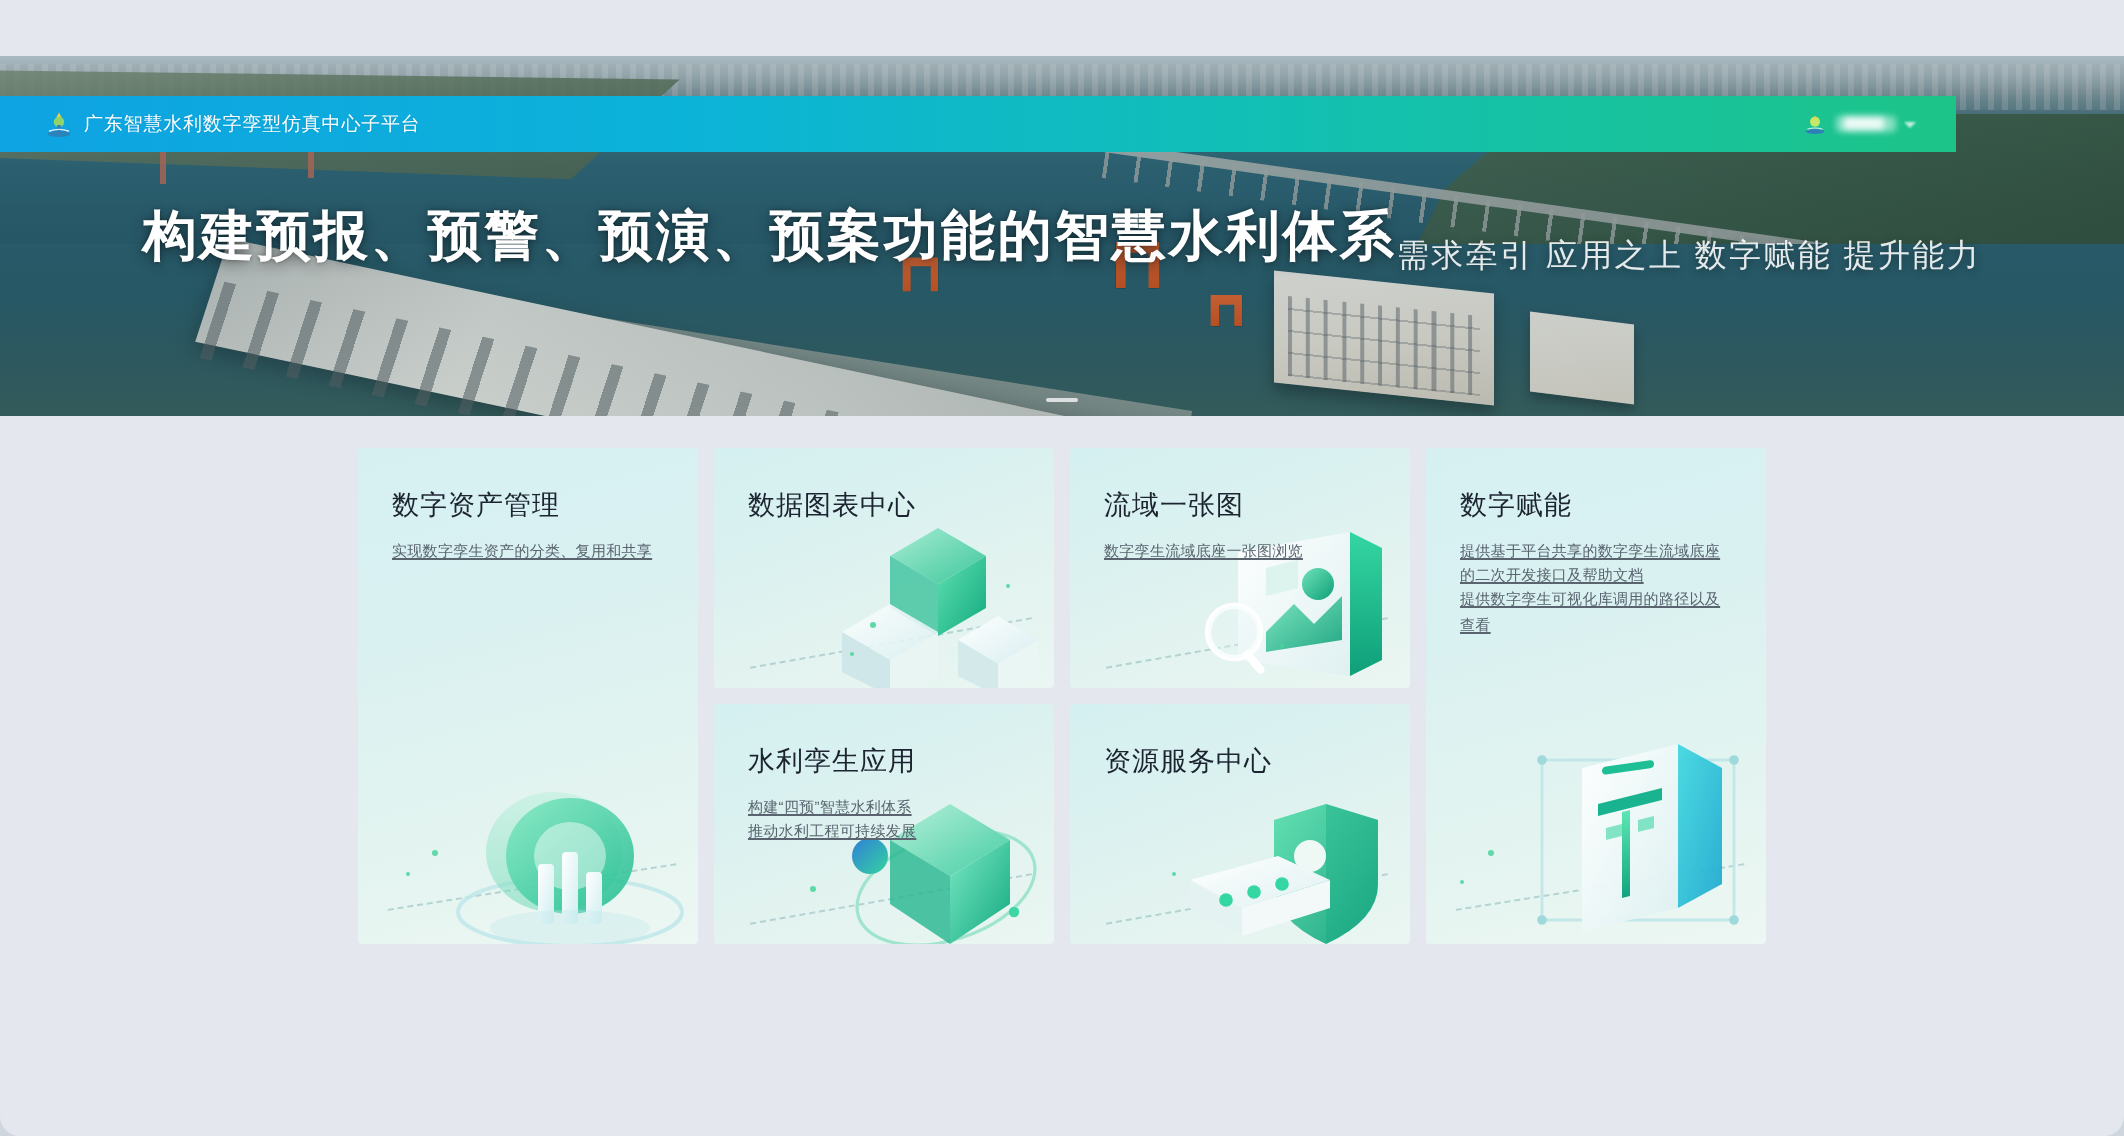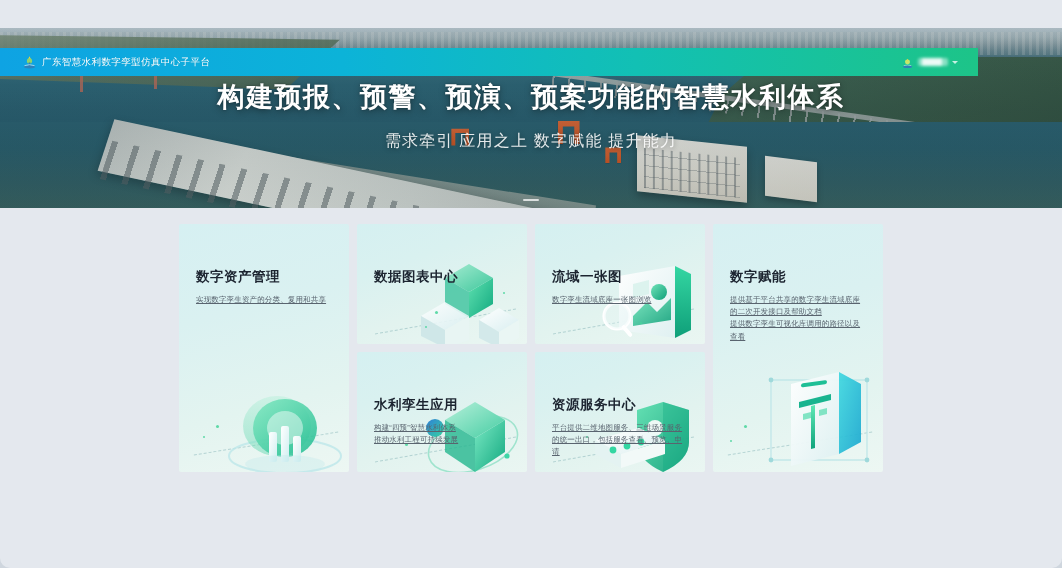--- a/index.html
+++ b/index.html
@@ -241,21 +241,20 @@
   }
   .hero-overlay {
     position: absolute;
     inset: 0;
     background: linear-gradient(180deg, rgba(20,50,65,0.10) 0%, rgba(20,45,60,0.18) 45%, rgba(20,45,60,0.10) 100%);
   }
   .hero-text {
     position: absolute;
     inset: 0;
     display: flex;
-    flex-direction: column;
     align-items: center;
     justify-content: center;
     z-index: 5;
   }
   .hero-title {
     color: #ffffff;
     font-size: 27px;
     font-weight: bold;
     letter-spacing: 1.5px;
     line-height: 1;
@@ -311,25 +310,24 @@
     cursor: pointer;
     min-height: 0;
   }
   .card.tall {
     background: linear-gradient(165deg, #d6f0f2 0%, #daf1f1 35%, #e3f4f0 70%, #edf7f3 100%);
   }
   .card-title {
     position: relative;
     z-index: 3;
     font-size: 13.5px;
-    font-weight: bold;
+    font-weight: normal;
     color: #1c2430;
     letter-spacing: 0.5px;
     line-height: 1.2;
-    margin-top: 24px;
   }
   .card-desc {
     position: relative;
     z-index: 3;
     margin-top: 9px;
     font-size: 7.5px;
     line-height: 1.62;
     color: #59646f;
     letter-spacing: 0.15px;
     white-space: pre-line;
@@ -565,23 +563,20 @@
             <circle cx="28" cy="58" r="13" fill="none" stroke="#ffffff" stroke-width="3.2"></circle>
             <circle cx="28" cy="58" r="13" fill="#e8f7f5" opacity="0.35"></circle>
             <rect x="36" y="66" width="4" height="14" rx="2" fill="#ffffff" transform="rotate(-40 38 73)"></rect>
           </svg>
         </div>
         <div class="spark" style="left:62%; bottom:20px; width:2px;height:2px;"></div>
       </div>
 
       <div class="card">
         <div class="card-title">资源服务中心</div>
-        <div class="card-desc">平台提供二维地图服务、三维场景服务
-的统一出口，包括服务查看、预览、申
-请</div>
         <div class="ground-dash gd-b"></div>
         <div class="art a6">
           <svg viewBox="0 0 118 92">
             <defs>
               <linearGradient id="g6a" x1="0" y1="0" x2="1" y2="1">
                 <stop offset="0" stop-color="#59dfae"></stop>
                   <stop offset="1" stop-color="#0d9f78"></stop>
               </linearGradient>
               <linearGradient id="g6b" x1="0" y1="0" x2="1" y2="1">
                 <stop offset="0" stop-color="#ffffff"></stop>

